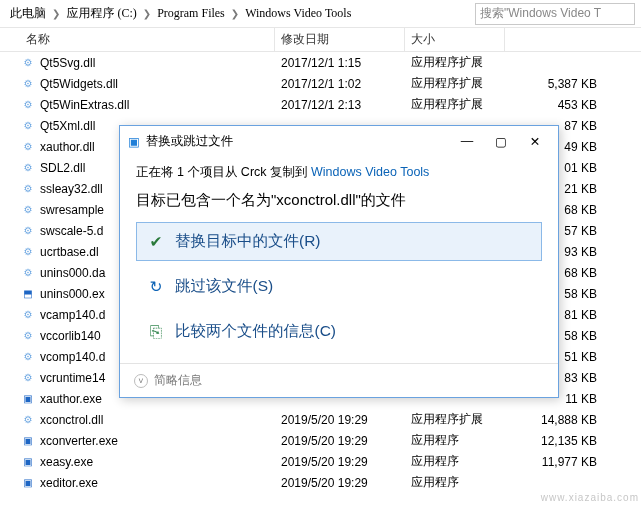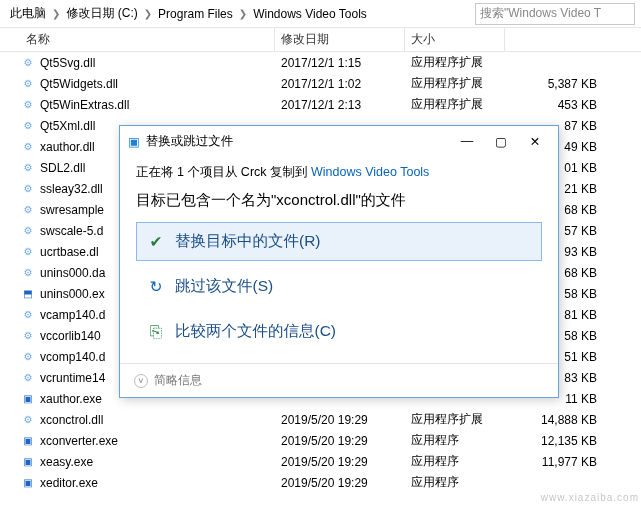--- a/index.html
+++ b/index.html
@@ -1,18 +1,18 @@
 <!DOCTYPE html>
 <html><head>
 <meta charset="utf-8">
 <style>
   * { box-sizing: border-box; margin: 0; padding: 0; }
   body { font-family: "Microsoft YaHei", "Segoe UI", sans-serif; font-size: 12px; background: #fff; width: 641px; height: 507px; overflow: hidden; }
   .breadcrumb { display: flex; align-items: center; height: 28px; padding: 0 6px; border-bottom: 1px solid #e6e6e6; }
-  .breadcrumb span.seg { padding: 0 4px; cursor: default; }
+  .breadcrumb span.seg { padding: 0 4px; cursor: default; font-family: Liberation Serif, serif; }
   .breadcrumb span.sep { color: #7a7a7a; font-size: 10px; padding: 0 2px; }
   .search { margin-left: auto; width: 160px; height: 22px; display: flex; align-items: center; border: 1px solid #c9c9c9; padding: 0 4px; color: #888; overflow: hidden; white-space: nowrap; }
   .columns { display: flex; height: 24px; border-bottom: 1px solid #e6e6e6; padding-left: 20px; color: #333; }
   .col { display: flex; align-items: center; padding-left: 6px; border-right: 1px solid #e6e6e6; }
   .col.name { width: 255px; }
   .col.date { width: 130px; }
   .col.type { width: 100px; }
   .col.size { width: 100px; text-align: right; }
   .rows { position: relative; }
   .row { display: flex; align-items: center; height: 21px; padding-left: 20px; }
@@ -40,21 +40,21 @@
   .dlg-foot { border-top: 1px solid #e3e3e3; padding: 8px 14px; color: #7a7a7a; display: flex; align-items: center; gap: 6px; font-size: 12px; }
   .chev { display: inline-flex; width: 14px; height: 14px; border: 1px solid #bcbcbc; border-radius: 50%; align-items: center; justify-content: center; font-size: 9px; }
   .watermark { position: absolute; right: 2px; bottom: 4px; font-size: 10px; color: #c7c7c7; letter-spacing: 1px; pointer-events: none; }
 </style>
 </head>
 <body>
 
 <div class="breadcrumb">
   <span class="seg">此电脑</span>
   <span class="sep">❯</span>
-  <span class="seg">修改日期 (C:)</span>
+  <span class="seg">应用程序 (C:)</span>
   <span class="sep">❯</span>
   <span class="seg">Program Files</span>
   <span class="sep">❯</span>
   <span class="seg">Windows Video Tools</span>
   <div class="search">
     <span>搜索"Windows Video T</span>
   </div>
 </div>
 
 <div class="columns">

